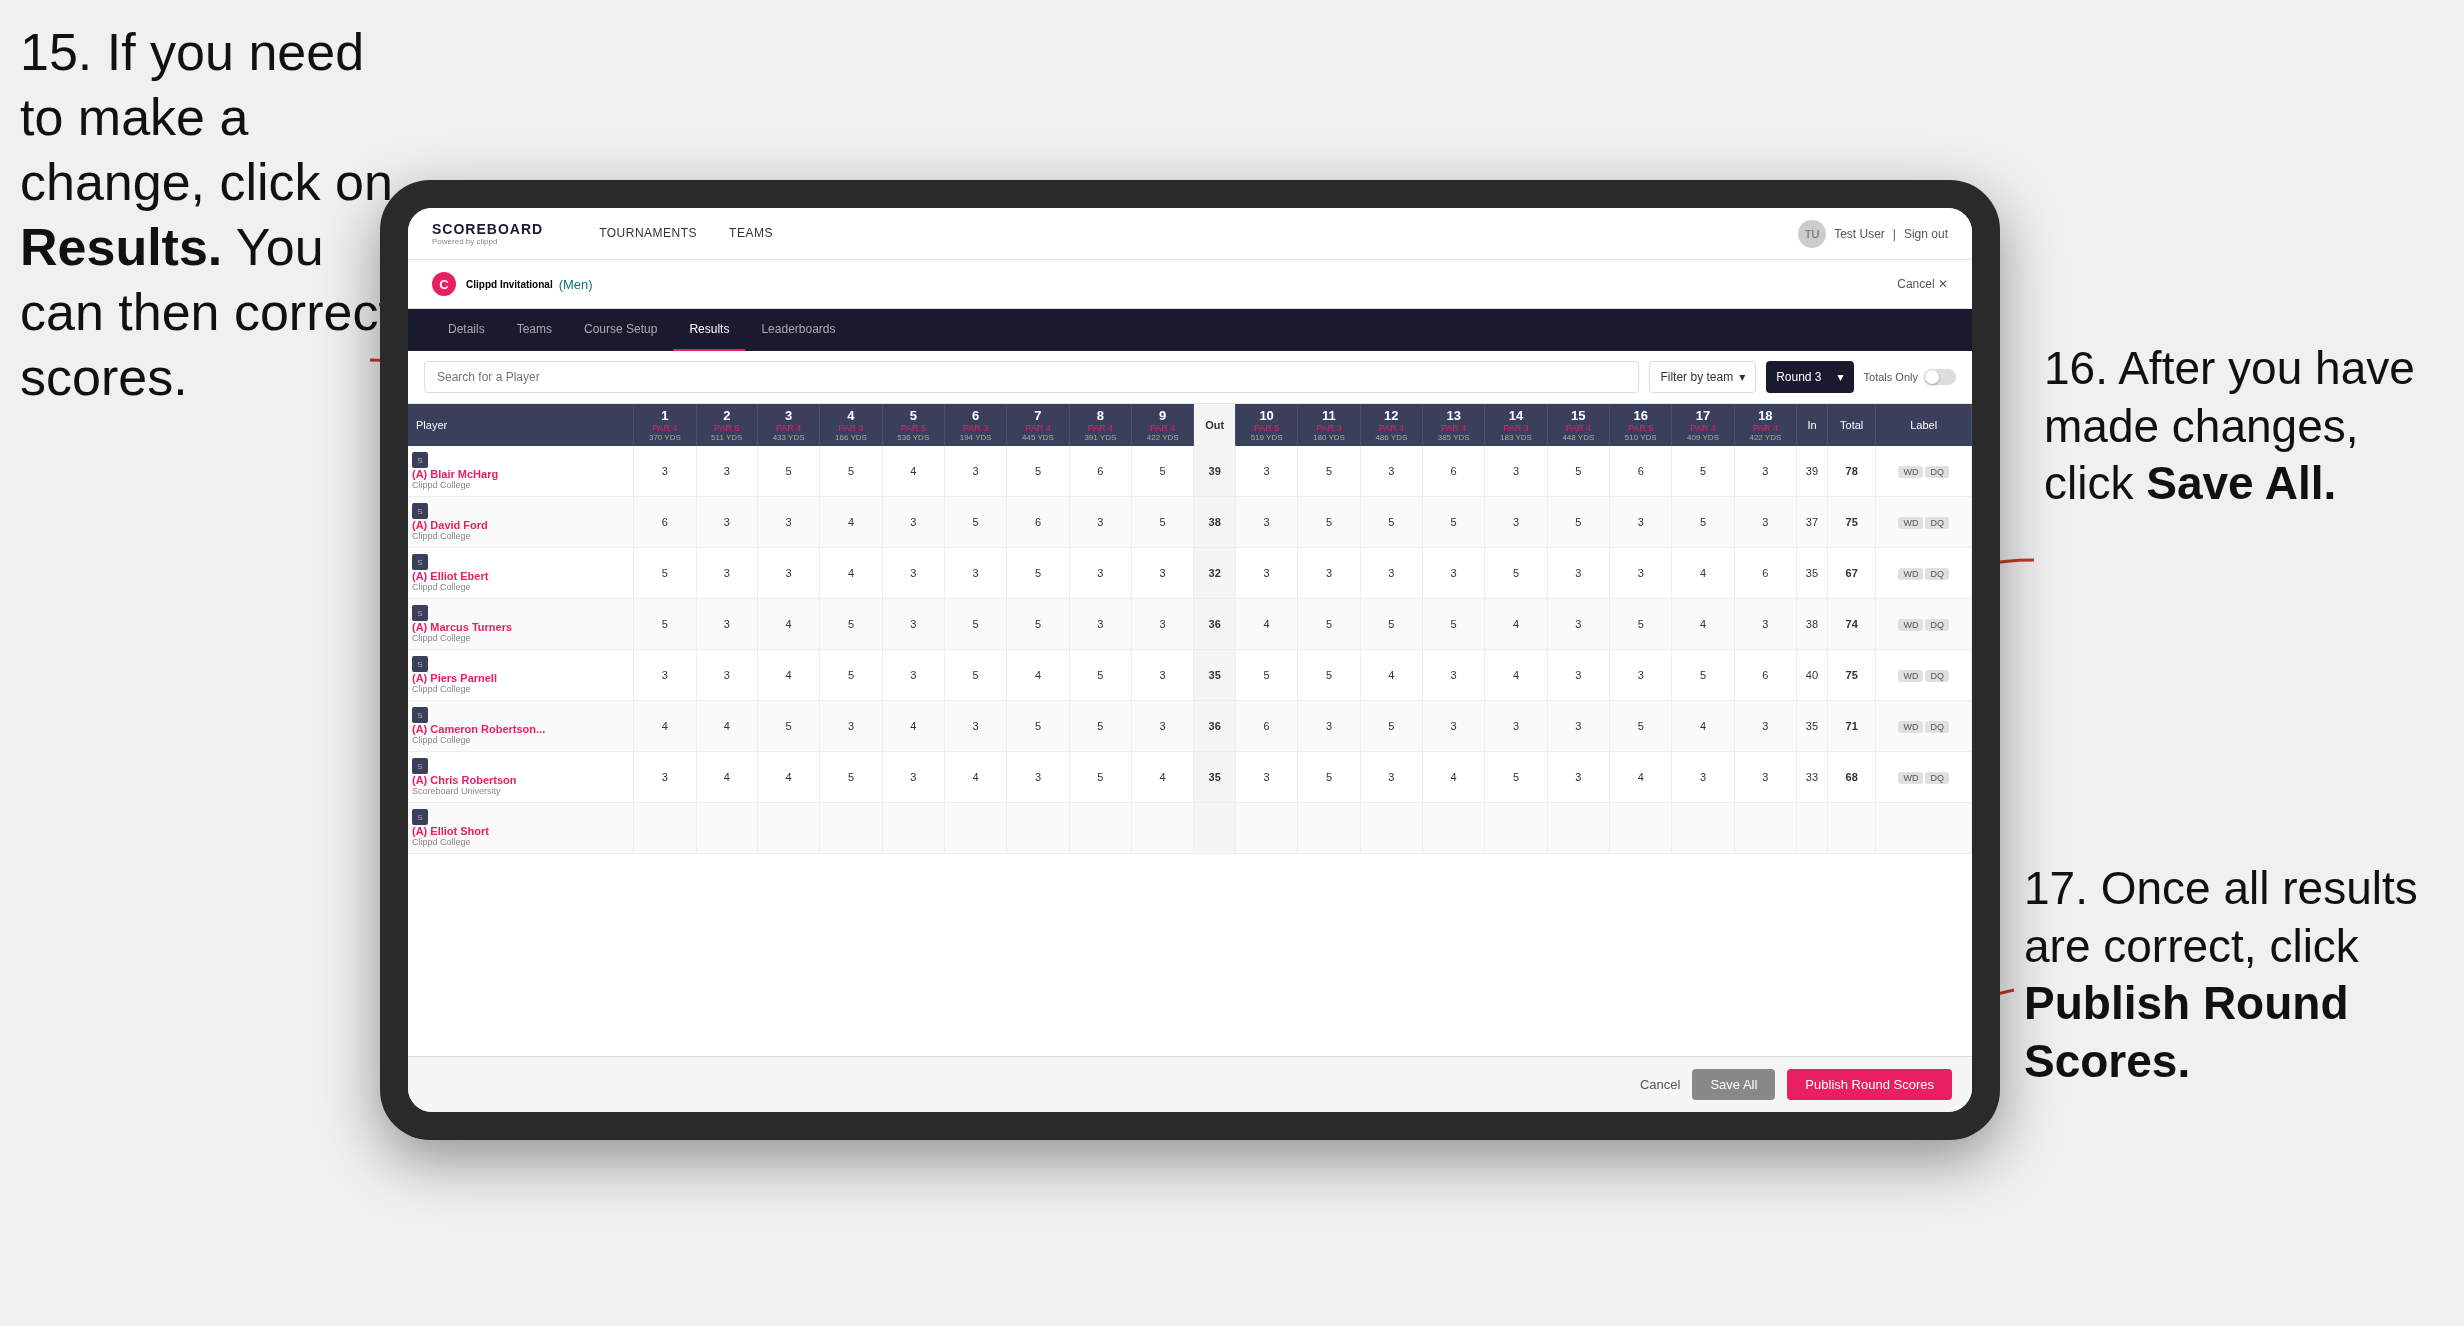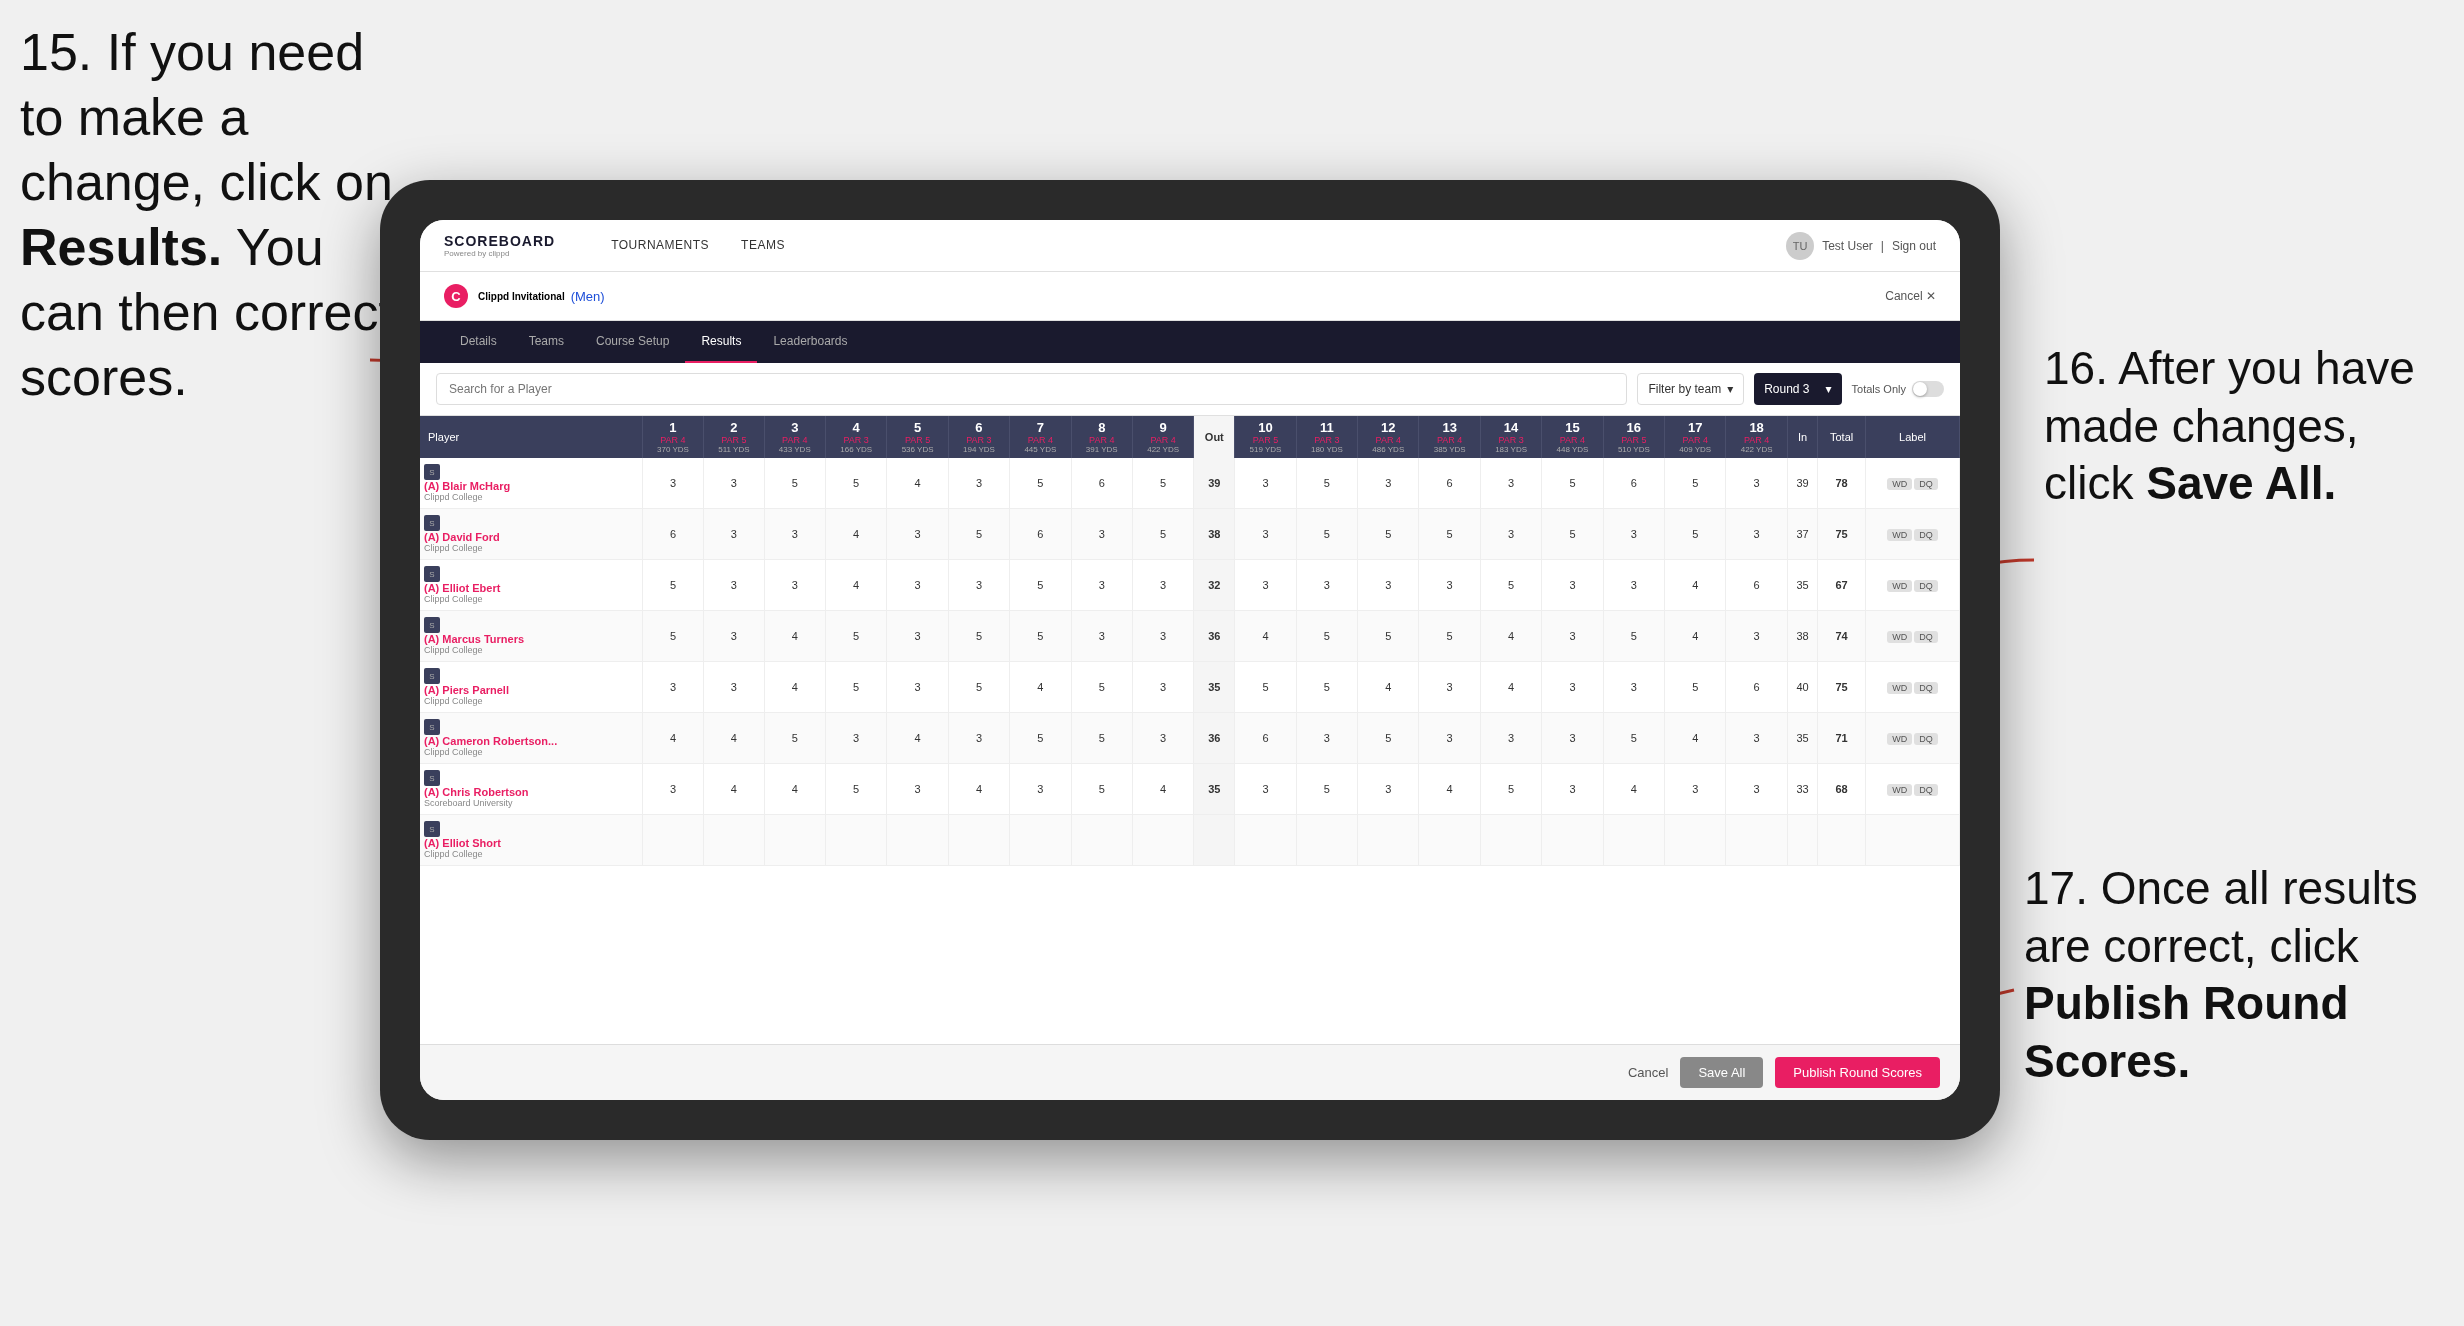--- a/index.html
+++ b/index.html
@@ -50,21 +50,21 @@
 
     
     .tablet-frame {
       position: absolute;
       left: 380px;
       top: 180px;
       width: 1620px;
       height: 960px;
       background: #2a2a2a;
       border-radius: 50px;
-      padding: 40px;
+      padding: 28px;
       box-shadow: 0 20px 60px rgba(0,0,0,0.4);
     }
 
     .tablet-screen {
       width: 100%;
       height: 100%;
       background: #fff;
       border-radius: 24px;
       overflow: hidden;
       display: flex;
@@ -160,21 +160,21 @@
       margin-right: 10px;
       flex-shrink: 0;
     }
     .tournament-title {
       font-size: 10px;
       font-weight: 600;
       color: #000000;
     }
     .tournament-subtitle {
       font-size: 13px;
-      color: #1d4ed8;
+      color: #0f766e;
       margin-left: 6px;
     }
     .cancel-btn {
       margin-left: auto;
       font-size: 12px;
       color: #555;
       cursor: pointer;
     }
 
     

